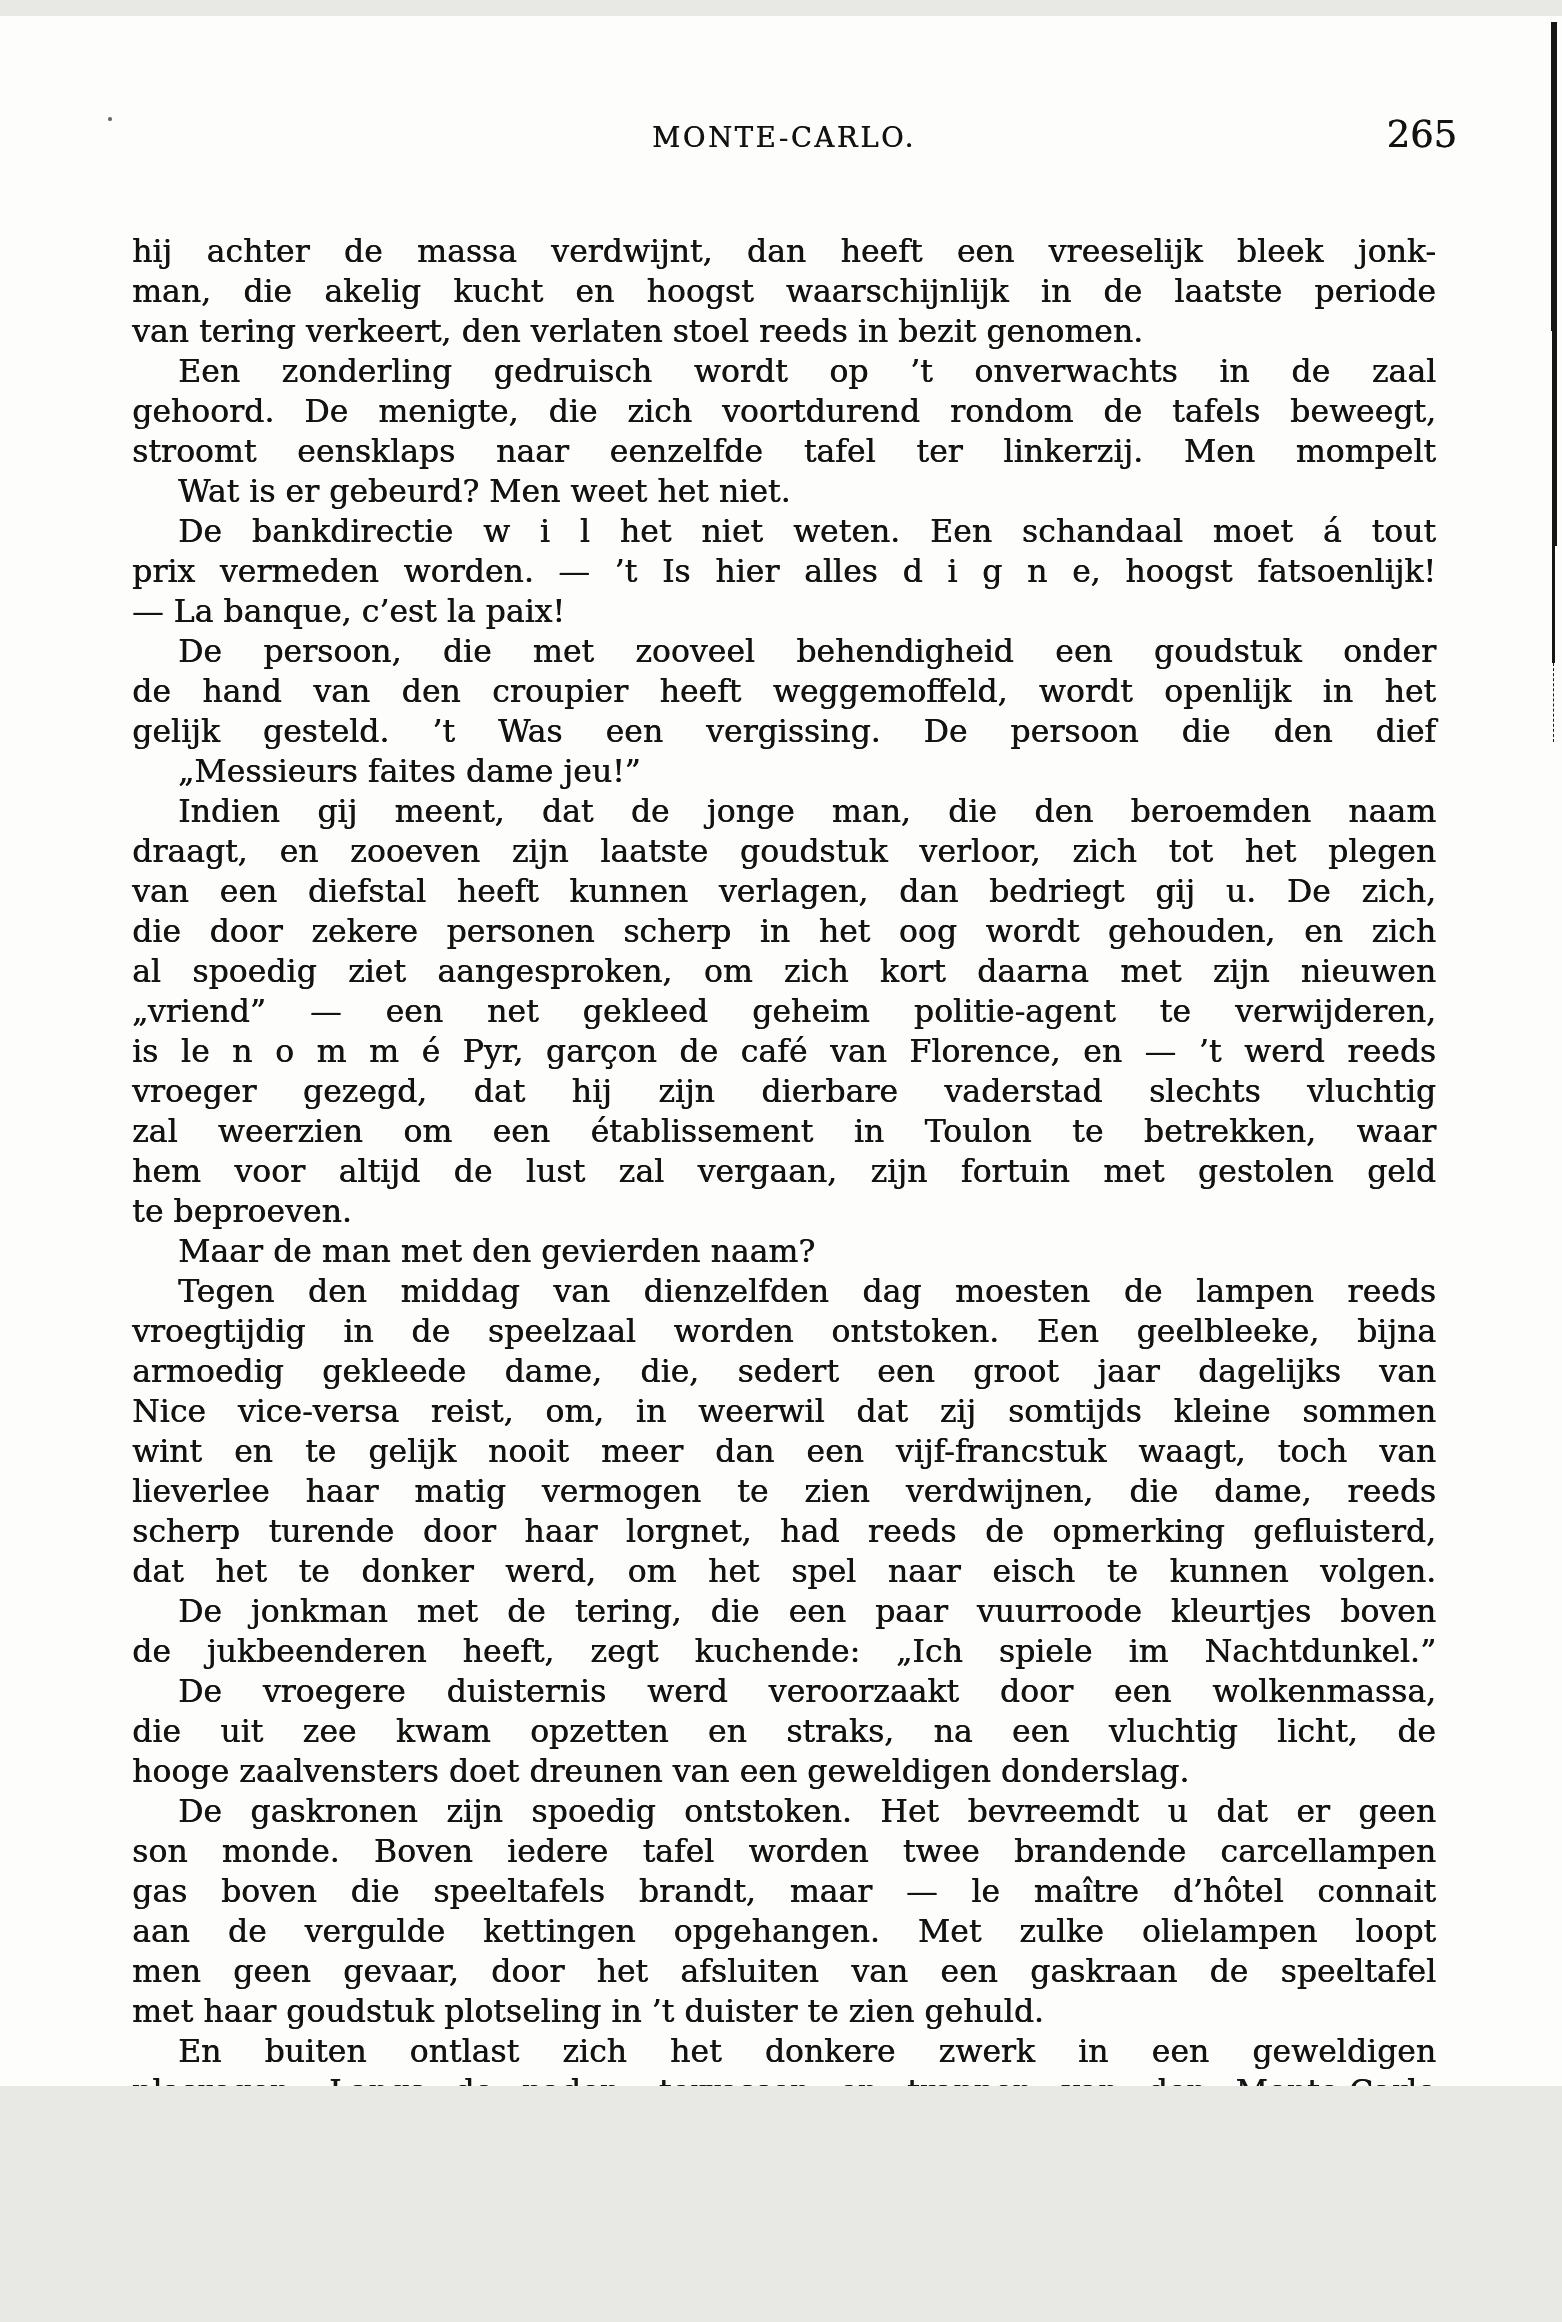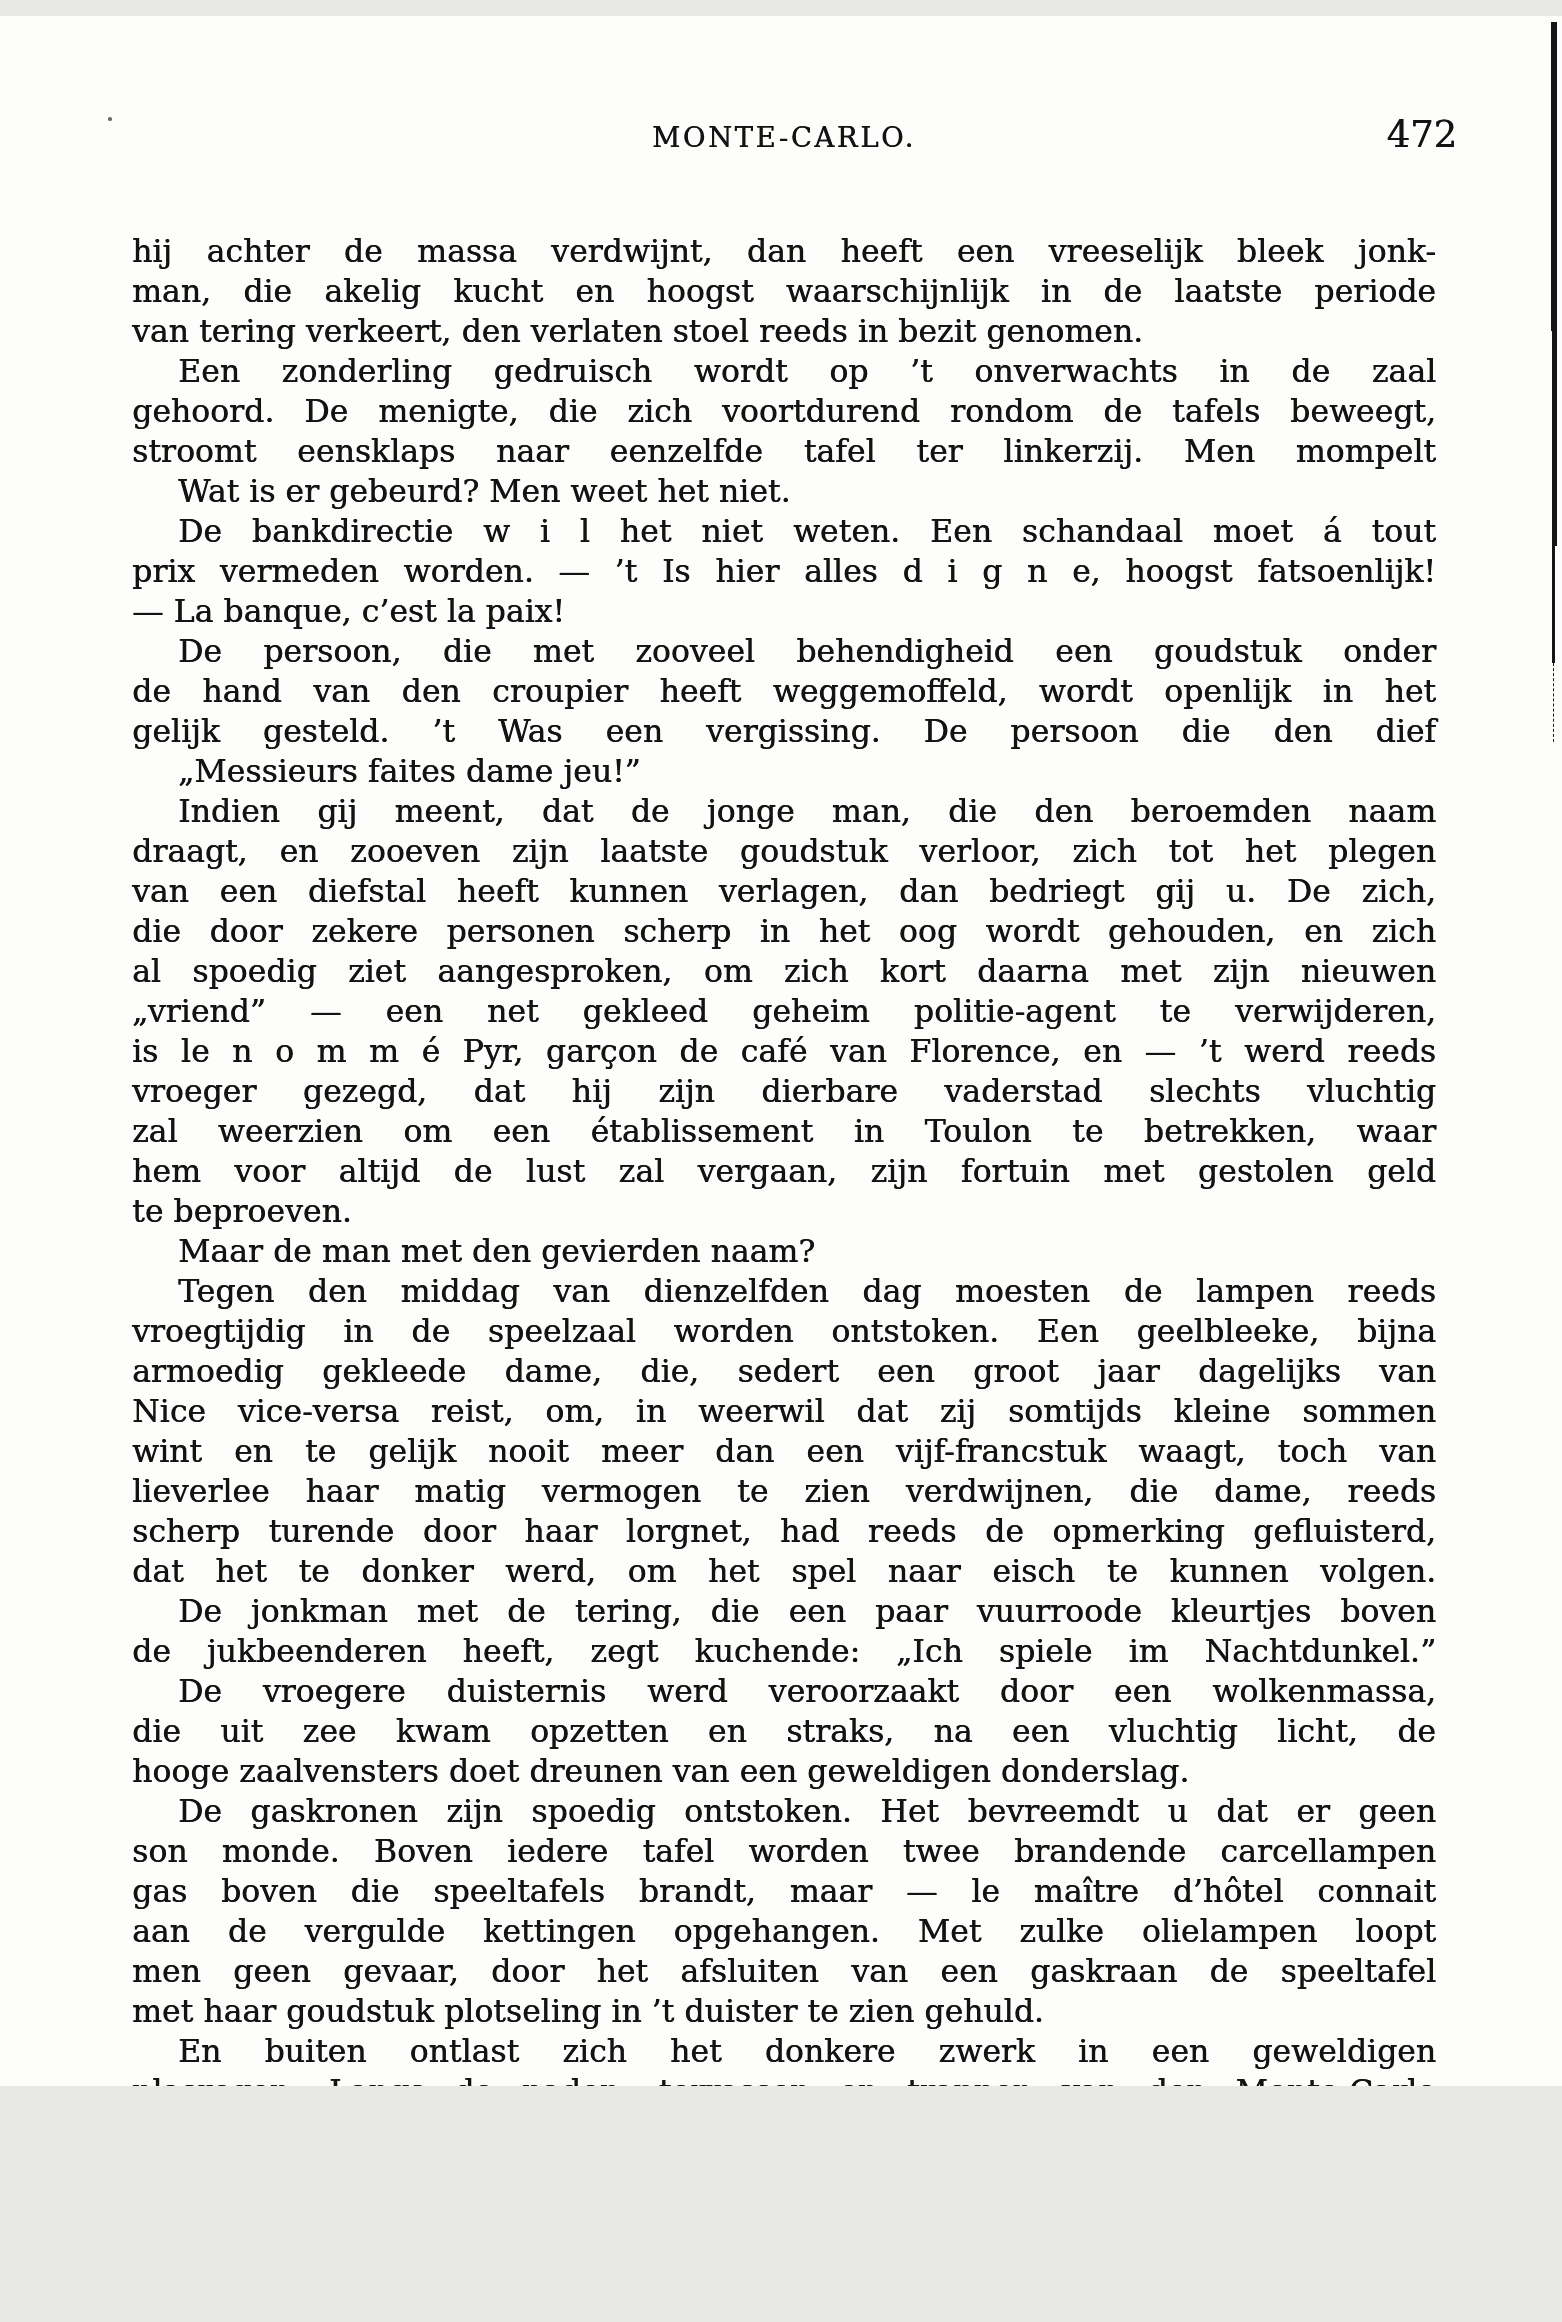--- a/index.html
+++ b/index.html
@@ -73,21 +73,21 @@
     opacity: 0.75;
   }
 </style>
 </head>
 <body>
 
 <div class="page">
 
   <div class="running-title">MONTE-CARLO.</div>
 
-  <div class="page-number">472</div>
+  <div class="page-number">265</div>
 
   <div class="body-text">
       <div class="line fill">hij achter de massa verdwijnt, dan heeft een vreeselijk bleek jonk-</div>
       <div class="line fill">man, die akelig kucht en hoogst waarschijnlijk in de laatste periode</div>
       <div class="line">van tering verkeert, den verlaten stoel reeds in bezit genomen.</div>
       <div class="line indent fill">Een zonderling gedruisch wordt op ’t onverwachts in de zaal</div>
       <div class="line fill">gehoord. De menigte, die zich voortdurend rondom de tafels beweegt,</div>
       <div class="line fill">stroomt eensklaps naar eenzelfde tafel ter linkerzij. Men mompelt</div>
       <div class="line indent">Wat is er gebeurd? Men weet het niet.</div>
       <div class="line indent fill">De bankdirectie w i l het niet weten. Een schandaal moet á tout</div>

